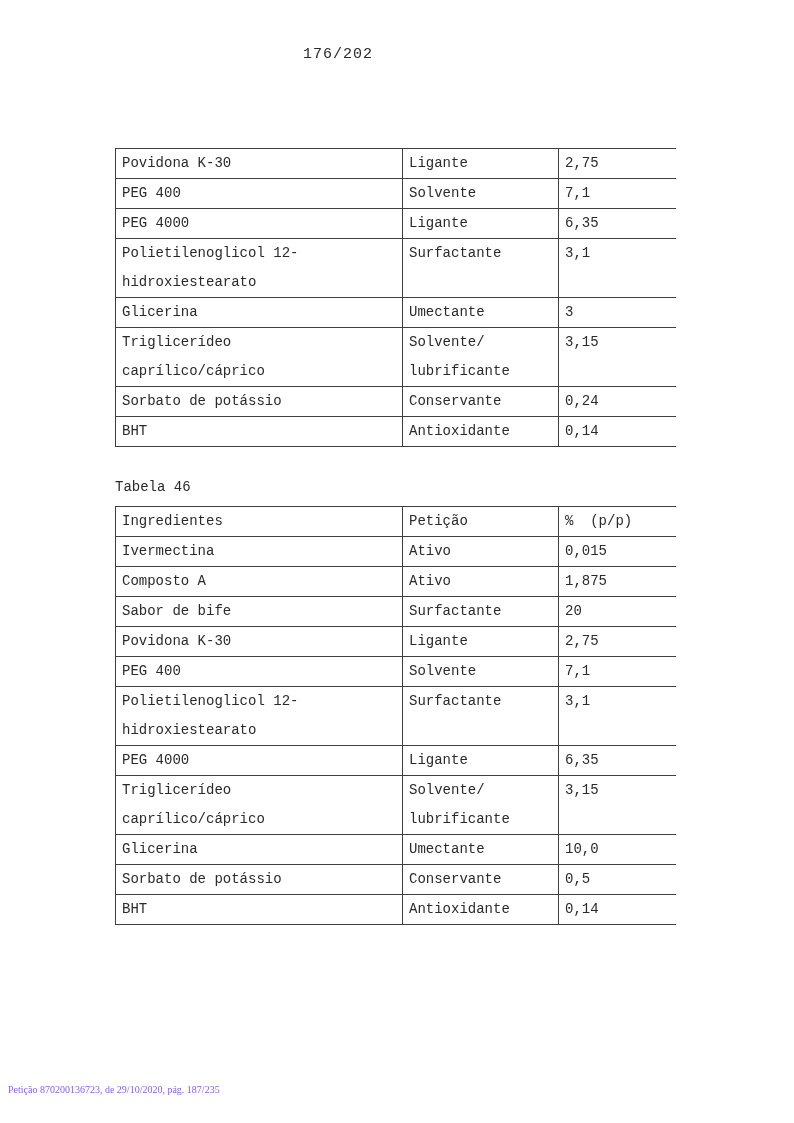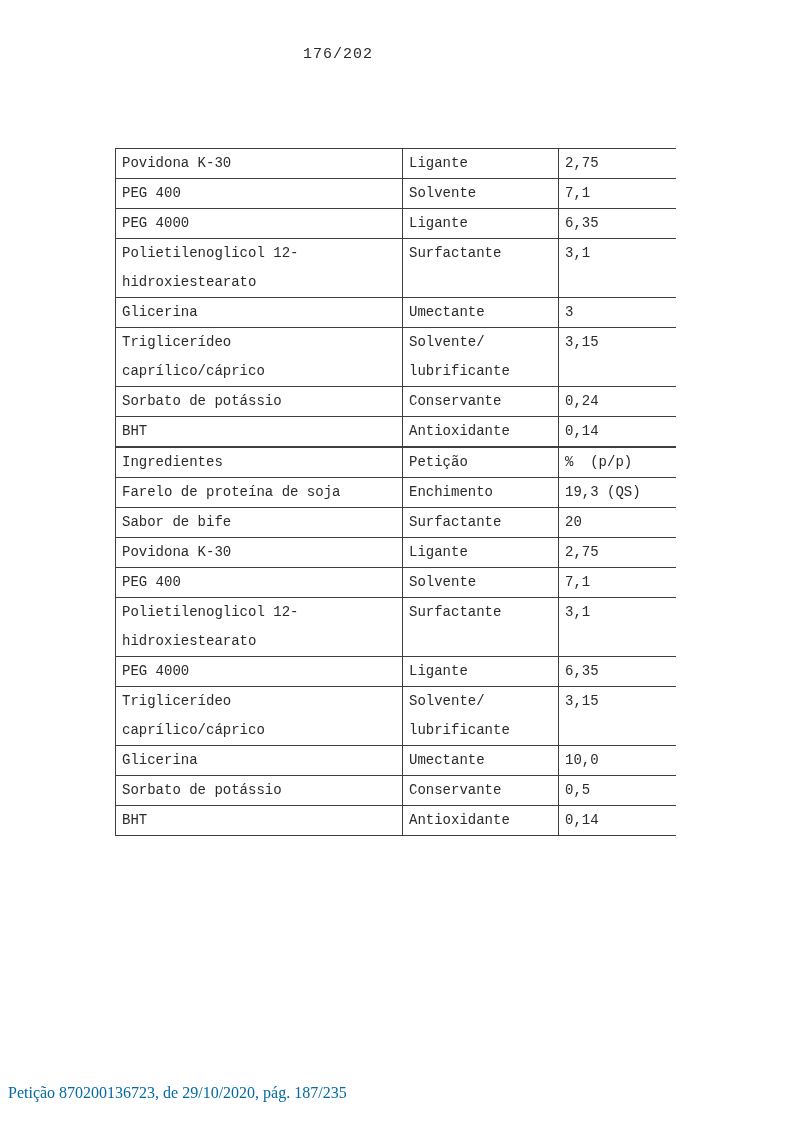--- a/index.html
+++ b/index.html
@@ -55,22 +55,22 @@
     margin-top: 33px;
     margin-bottom: 11px;
     font-size: 14px;
     line-height: 15px;
   }
   .footer {
     position: absolute;
     left: 8px;
     top: 1084px;
     font-family: "Liberation Serif", "DejaVu Serif", serif;
-    font-size: 16px;
-    color: #0369a1;
+    font-size: 10px;
+    color: #8b5cf6;
   }
 </style>
 </head>
 <body>
 
 <div class="page">
 
   <div class="page-number">176/202</div>
 
   <div class="content">
@@ -121,39 +121,45 @@
             <td>0,24</td>
           </tr>
           <tr>
             <td>BHT</td>
             <td>Antioxidante</td>
             <td>0,14</td>
           </tr>
         </tbody>
     </table>
 
+    <div class="caption">Tabela 46</div>
 
     <table class="doc-table">
       <colgroup>
           <col class="c1">
           <col class="c2">
           <col class="c3">
         </colgroup>
       <thead>
         <tr>
           <th>Ingredientes</th>
           <th>Petição</th>
           <th>%  (p/p)</th>
         </tr>
       </thead>
       <tbody>
           <tr>
-            <td>Farelo de proteína de soja</td>
-            <td>Enchimento</td>
-            <td>19,3 (QS)</td>
+            <td>Ivermectina</td>
+            <td>Ativo</td>
+            <td>0,015</td>
+          </tr>
+          <tr>
+            <td>Composto A</td>
+            <td>Ativo</td>
+            <td>1,875</td>
           </tr>
           <tr>
             <td>Sabor de bife</td>
             <td>Surfactante</td>
             <td>20</td>
           </tr>
           <tr>
             <td>Povidona K-30</td>
             <td>Ligante</td>
             <td>2,75</td>

